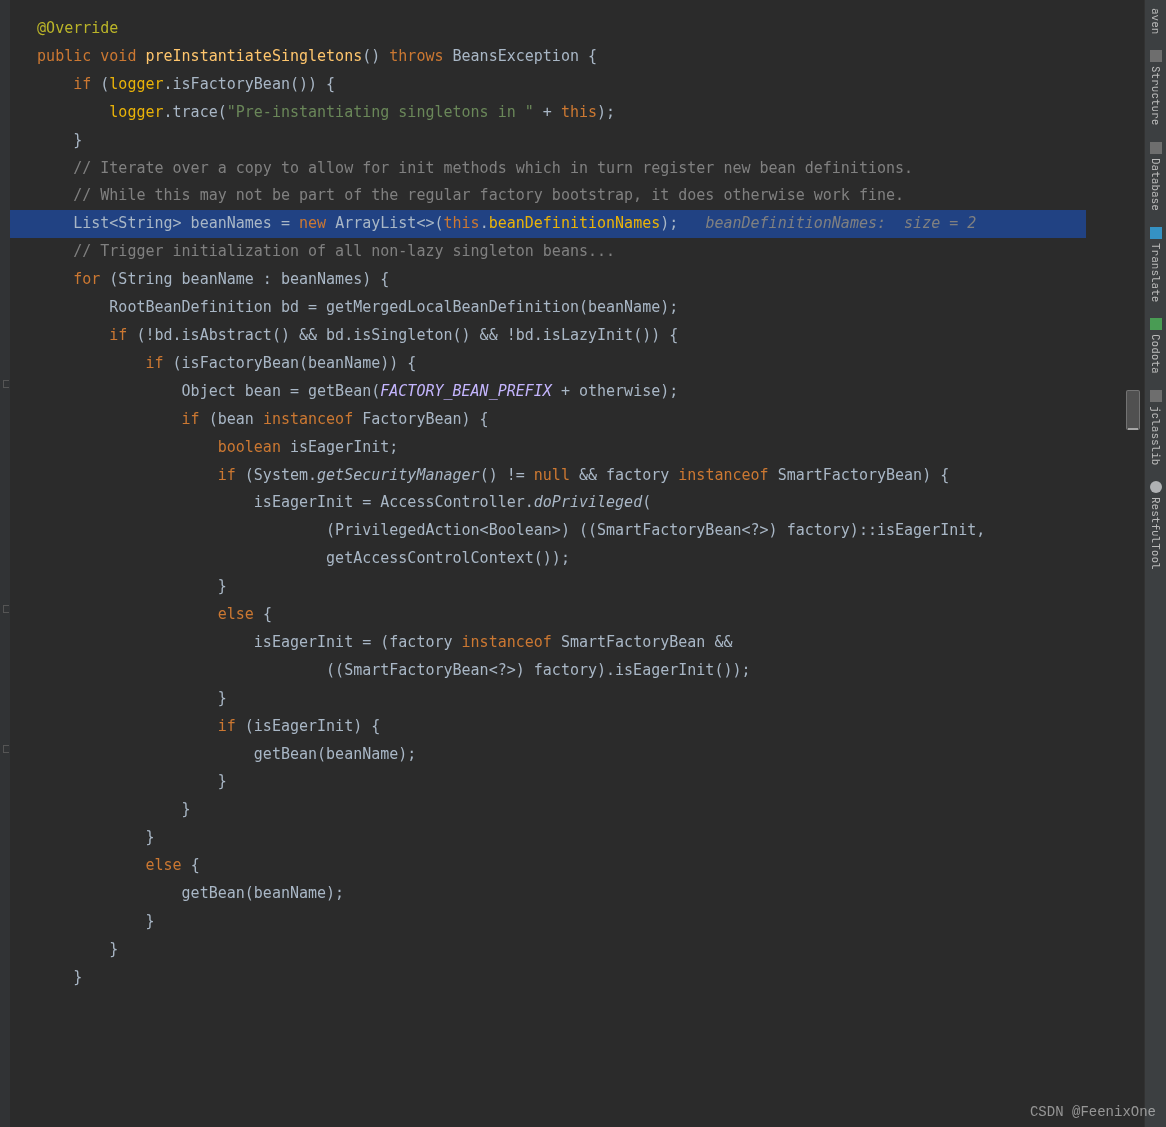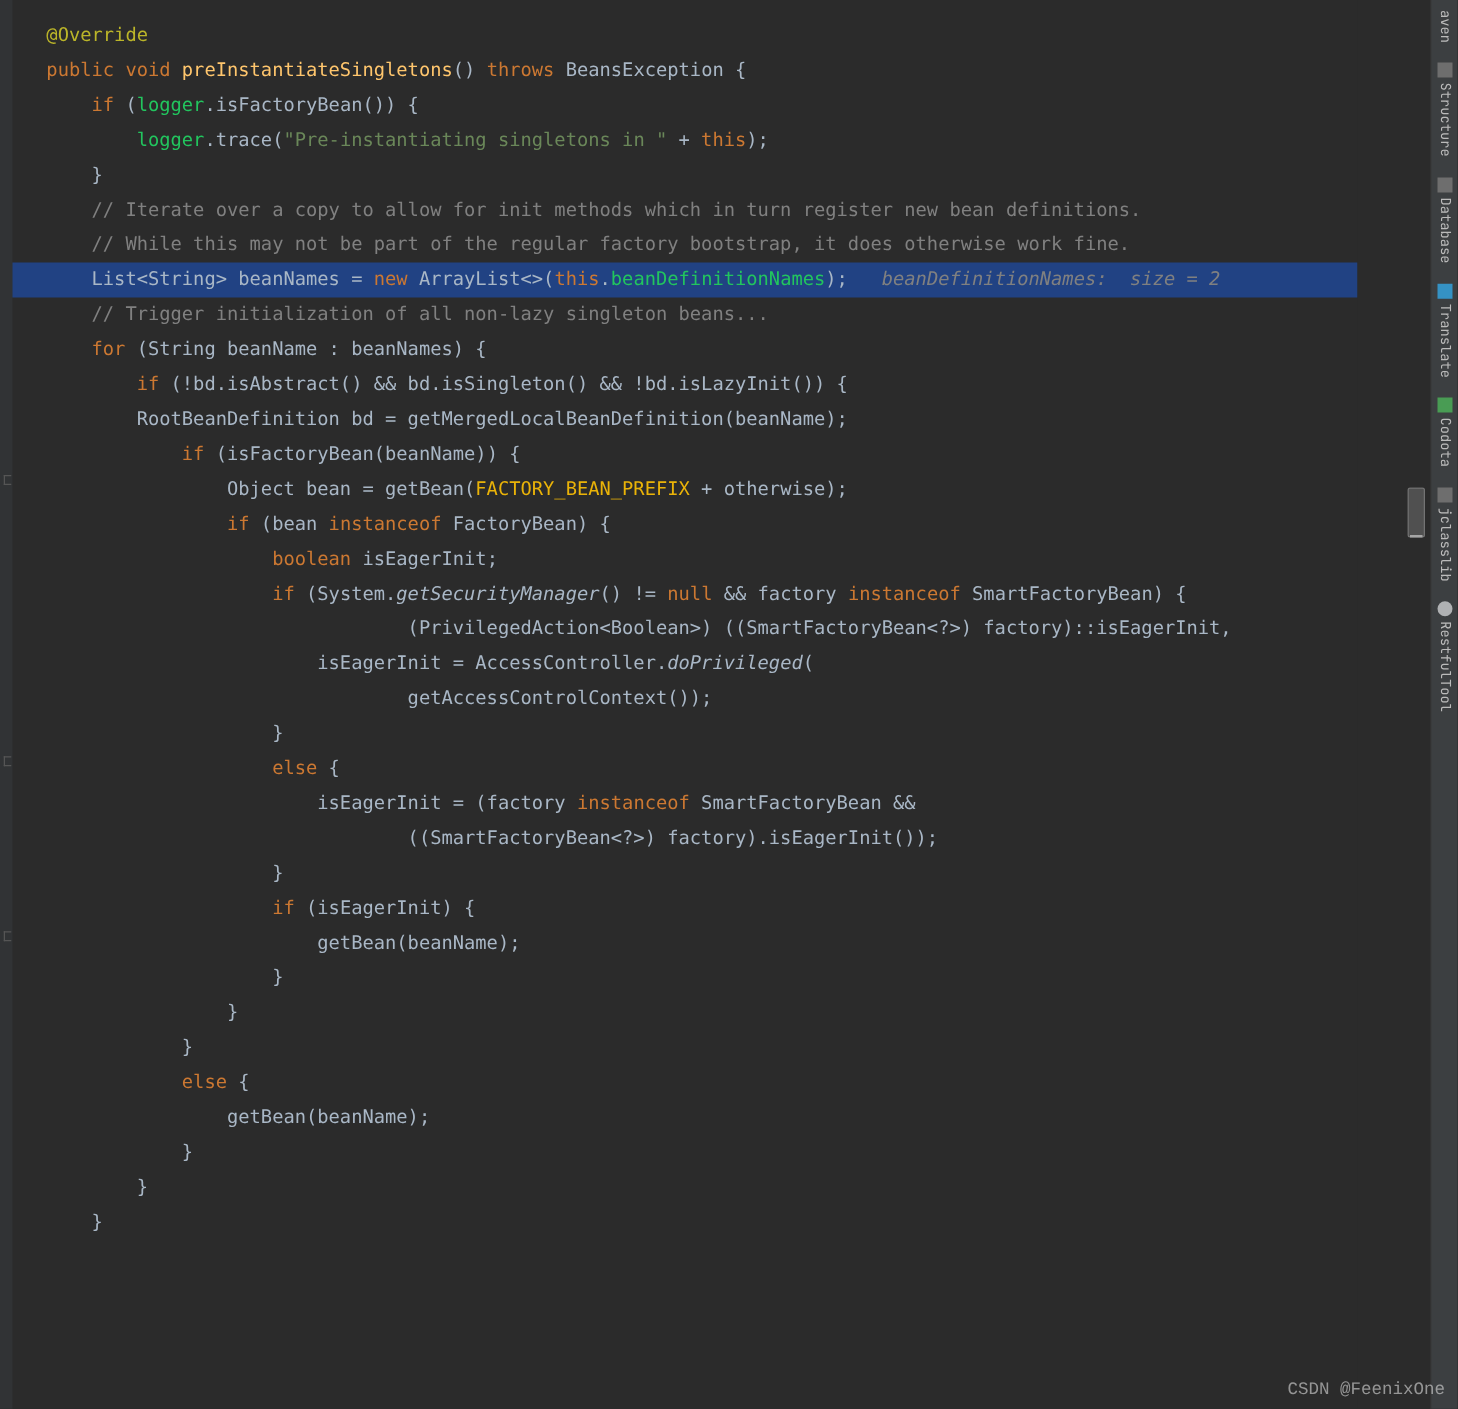--- a/index.html
+++ b/index.html
@@ -33,22 +33,22 @@
     padding-left:10px;
   }
   pre.highlighted {
     background:#214283;
   }
   .kw { color:#CC7832; }
   .ann { color:#BBB529; }
   .str { color:#6A8759; }
   .com { color:#808080; }
   .inlay { color:#808080; font-style:italic; }
-  .field { color:#22c55e; }
-  .const { color:#eab308; }
+  .field { color:#eab308; }
+  .const { color:#c4b5fd; font-style:italic; }
   .method-static-ital { font-style:italic; }
   .def { color:#FFC66D; }
 
   
   .right-bar {
     position:absolute; right:0; top:0; bottom:0;
     width:22px;
     background:#3C3F41;
     border-left:1px solid #323232;
     display:flex; flex-direction:column;
@@ -117,29 +117,29 @@
 <pre class="line">   <span class="kw">    if </span><span>(</span><span class="field">logger</span><span>.isFactoryBean()) {</span></pre>
 <pre class="line">   <span class="field">        logger</span><span>.trace(</span><span class="str">"Pre-instantiating singletons in " </span><span>+ </span><span class="kw">this</span><span>);</span></pre>
 <pre class="line">   <span>    }</span></pre>
 <pre class="line"><span></span></pre>
 <pre class="line">   <span class="com">    // Iterate over a copy to allow for init methods which in turn register new bean definitions.</span></pre>
 <pre class="line">   <span class="com">    // While this may not be part of the regular factory bootstrap, it does otherwise work fine.</span></pre>
 <pre class="line highlighted">   <span>    List&lt;String&gt; beanNames = </span><span class="kw">new </span><span>ArrayList&lt;&gt;(</span><span class="kw">this</span><span>.</span><span class="field">beanDefinitionNames</span><span>);   </span><span class="inlay">beanDefinitionNames:  size = 2</span></pre>
 <pre class="line"><span></span></pre>
 <pre class="line">   <span class="com">    // Trigger initialization of all non-lazy singleton beans...</span></pre>
 <pre class="line">   <span class="kw">    for </span><span>(String beanName : beanNames) {</span></pre>
+<pre class="line">   <span>        RootBeanDefinition bd = getMergedLocalBeanDefinition(beanName);</span></pre>
 <pre class="line">   <span class="kw">        if </span><span>(!bd.isAbstract() &amp;&amp; bd.isSingleton() &amp;&amp; !bd.isLazyInit()) {</span></pre>
-<pre class="line">   <span>        RootBeanDefinition bd = getMergedLocalBeanDefinition(beanName);</span></pre>
 <pre class="line">   <span class="kw">            if </span><span>(isFactoryBean(beanName)) {</span></pre>
 <pre class="line">   <span>                Object bean = getBean(</span><span class="const">FACTORY_BEAN_PREFIX </span><span>+ otherwise);</span></pre>
 <pre class="line">   <span class="kw">                if </span><span>(bean </span><span class="kw">instanceof </span><span>FactoryBean) {</span></pre>
 <pre class="line">   <span class="kw">                    boolean </span><span>isEagerInit;</span></pre>
 <pre class="line">   <span class="kw">                    if </span><span>(System.</span><span class="method-static-ital">getSecurityManager</span><span>() != </span><span class="kw">null </span><span>&amp;&amp; factory </span><span class="kw">instanceof </span><span>SmartFactoryBean) {</span></pre>
+<pre class="line">   <span>                        isEagerInit = AccessController.</span><span class="method-static-ital">doPrivileged</span><span>(</span></pre>
 <pre class="line">   <span>                                (PrivilegedAction&lt;Boolean&gt;) ((SmartFactoryBean&lt;?&gt;) factory)::isEagerInit,</span></pre>
-<pre class="line">   <span>                        isEagerInit = AccessController.</span><span class="method-static-ital">doPrivileged</span><span>(</span></pre>
 <pre class="line">   <span>                                getAccessControlContext());</span></pre>
 <pre class="line">   <span>                    }</span></pre>
 <pre class="line">   <span class="kw">                    else </span><span>{</span></pre>
 <pre class="line">   <span>                        isEagerInit = (factory </span><span class="kw">instanceof </span><span>SmartFactoryBean &amp;&amp;</span></pre>
 <pre class="line">   <span>                                ((SmartFactoryBean&lt;?&gt;) factory).isEagerInit());</span></pre>
 <pre class="line">   <span>                    }</span></pre>
 <pre class="line">   <span class="kw">                    if </span><span>(isEagerInit) {</span></pre>
 <pre class="line">   <span>                        getBean(beanName);</span></pre>
 <pre class="line">   <span>                    }</span></pre>
 <pre class="line">   <span>                }</span></pre>

